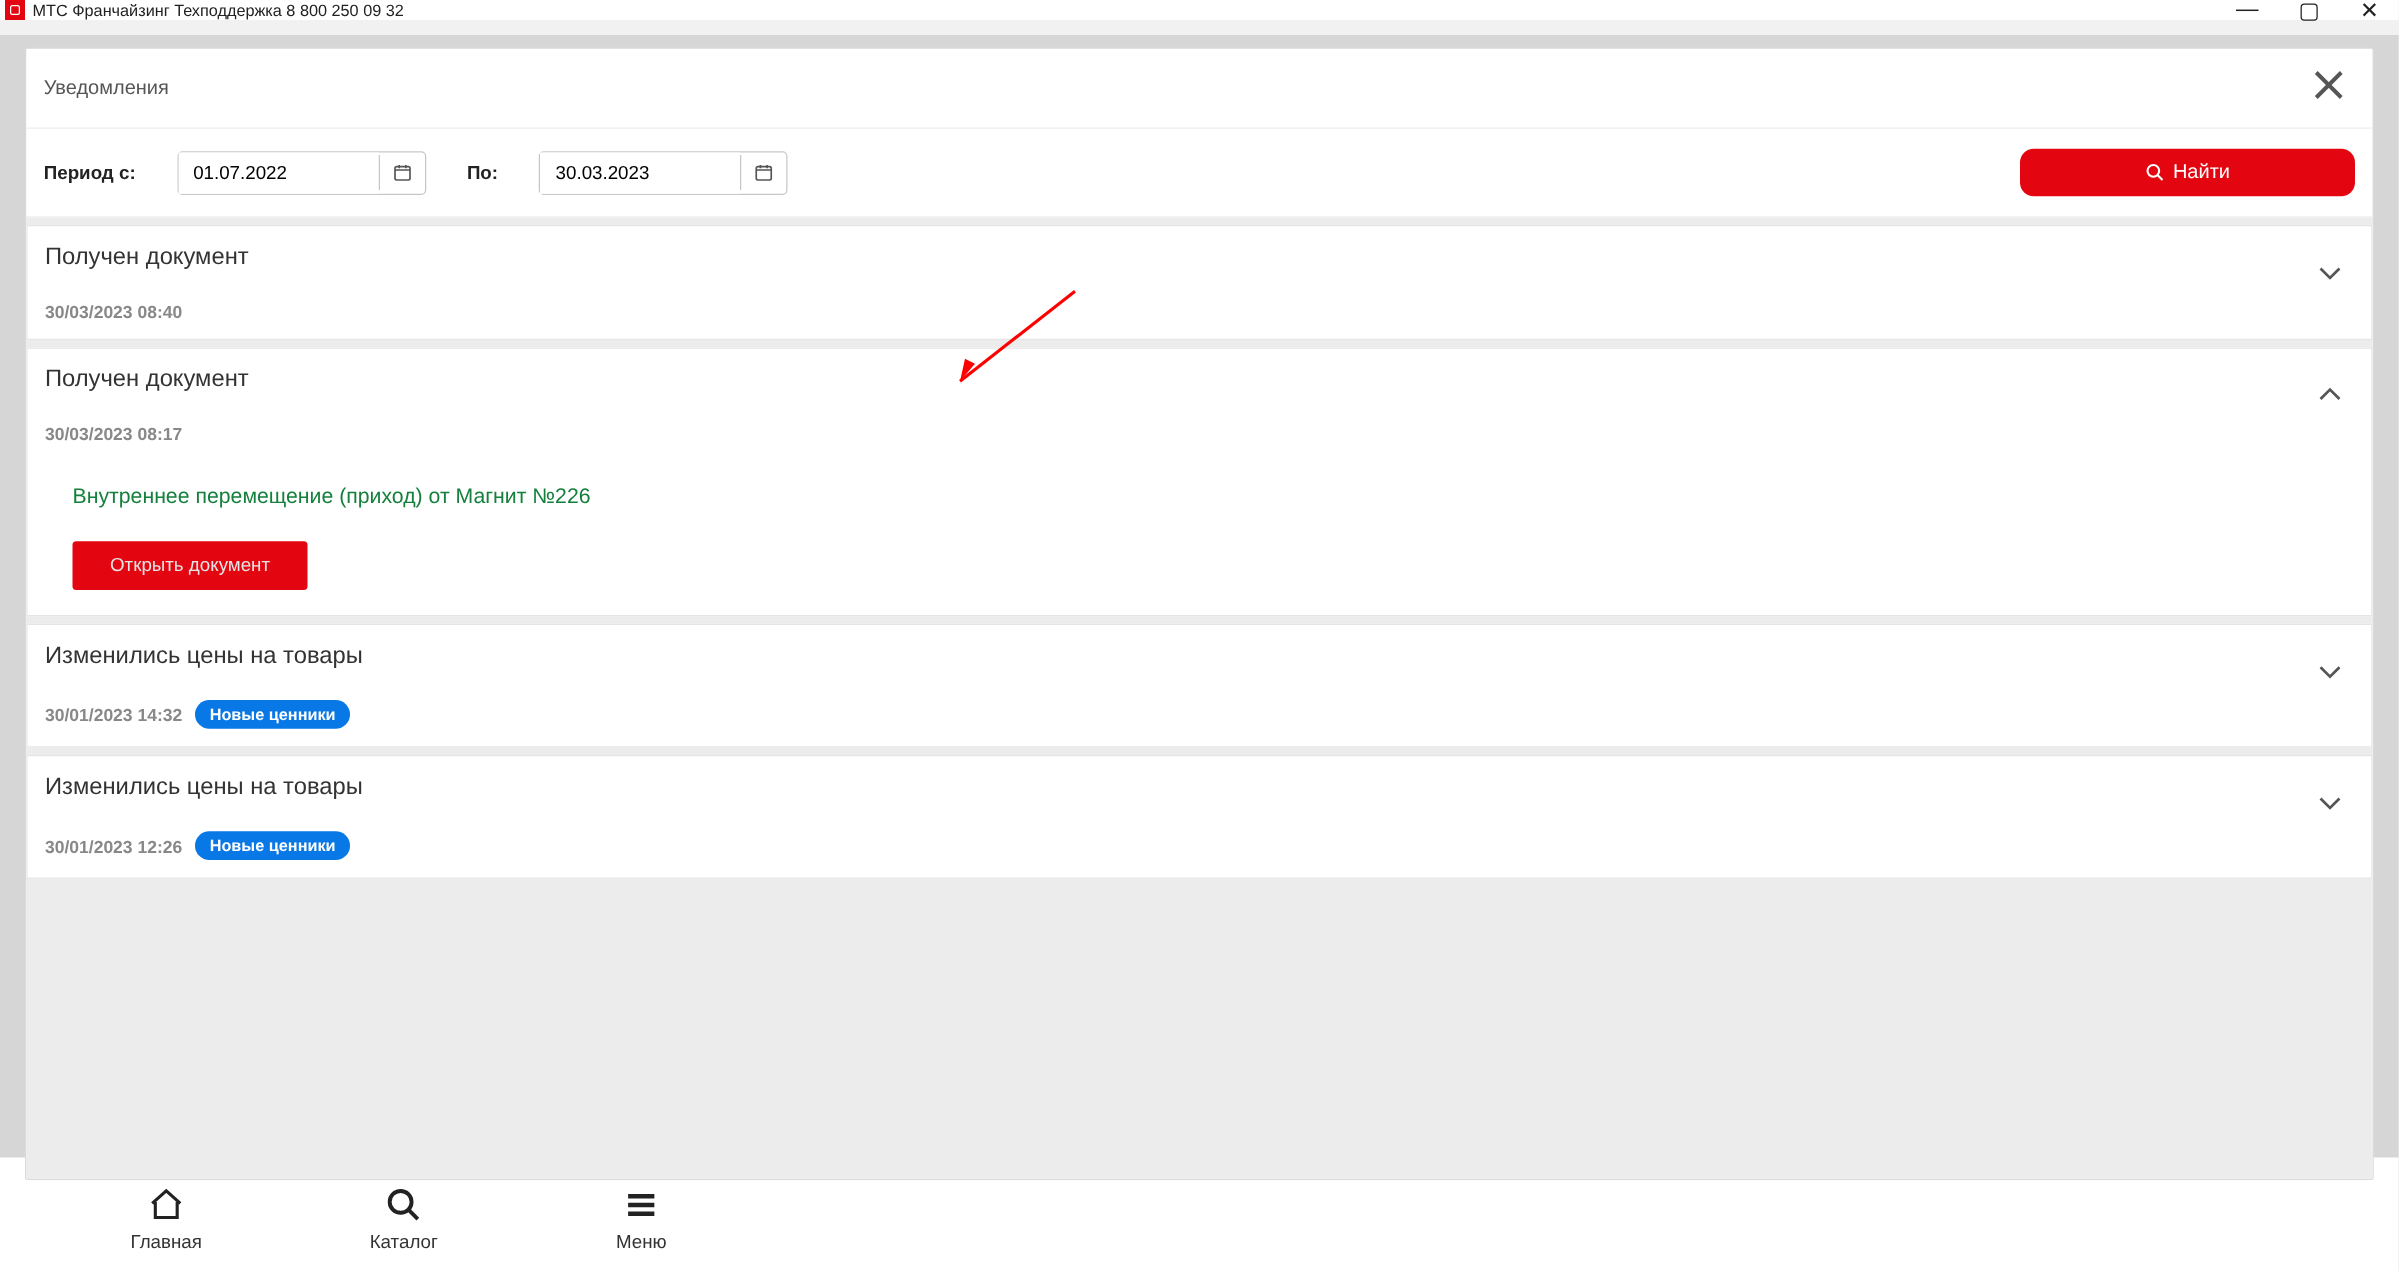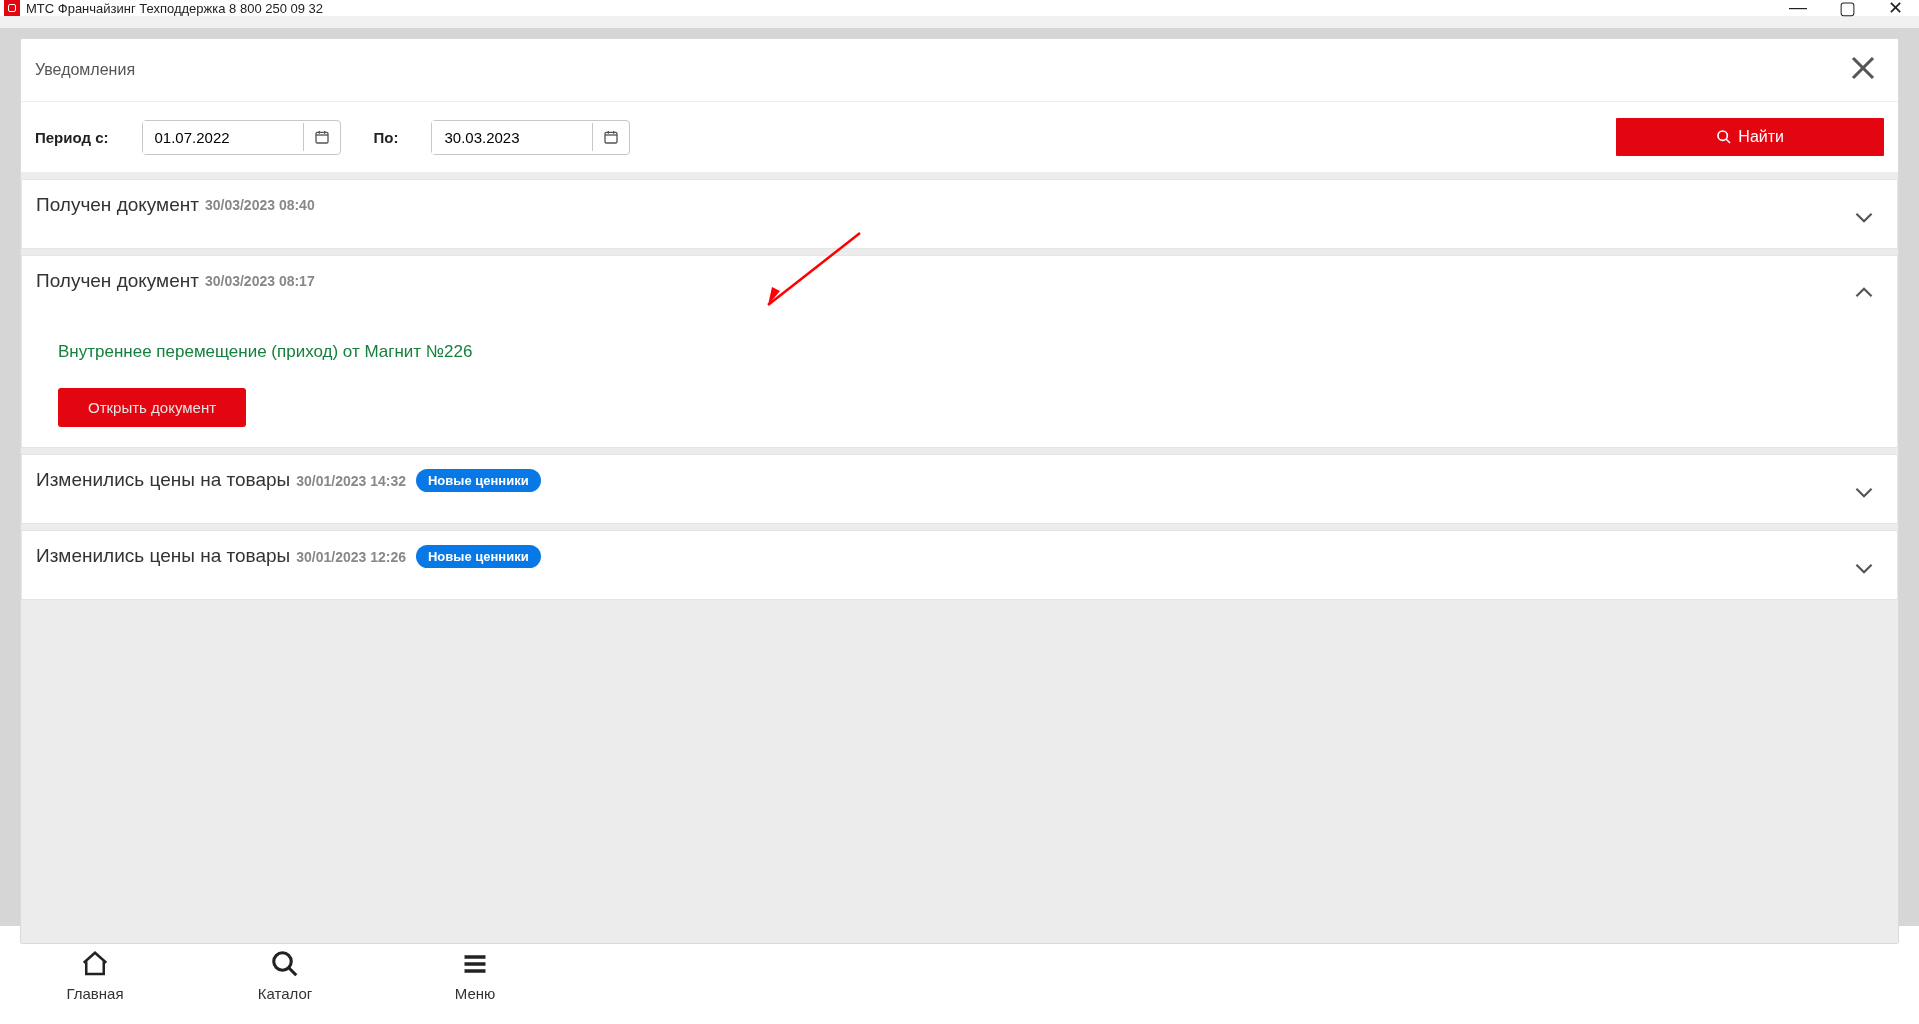--- a/index.html
+++ b/index.html
@@ -9,44 +9,44 @@
 .titlebar { background: #fff; height: 16px; display: flex; align-items: center; padding: 0 4px; font-size: 13px; color: #222; }
 .titlebar-icon { width: 16px; height: 16px; background: #e30611; margin-right: 6px; display: flex; align-items: center; justify-content: center; }
 .titlebar-icon-inner { width: 8px; height: 8px; border: 1.5px solid #fff; border-radius: 2px; }
 .titlebar-controls { margin-left: auto; display: flex; gap: 32px; padding-right: 12px; }
 .tc-btn { font-size: 18px; font-family: sans-serif; cursor: pointer; color: #222; }
 
 
 .page-bg { position: absolute; top: 28px; left: 0; right: 0; bottom: 0; background: #d6d6d6; }
 
 
-.bottom-nav { position: absolute; left: 0; right: 0; bottom: 0; height: 98px; background: #fff; display: flex; }
+.bottom-nav { position: absolute; left: 0; right: 0; bottom: 0; height: 98px; background: #fff; display: flex; padding-left: 38px; }
 .nav-item { width: 190px; display: flex; flex-direction: column; align-items: center; justify-content: center; gap: 6px; cursor: pointer; }
 .nav-item .label { font-size: 15px; color: #333; }
 .nav-icon { width: 30px; height: 30px; display: flex; align-items: center; justify-content: center; }
 
 
 .modal { position: absolute; top: 38px; left: 20px; right: 20px; bottom: 80px; background: #fff; border: 1px solid #dadada; border-radius: 2px; display: flex; flex-direction: column; }
 .modal-header { display: flex; align-items: center; padding: 14px 20px 14px 14px; border-bottom: 1px solid #eee; }
 .modal-title { font-size: 16px; color: #555; }
 .modal-close { margin-left: auto; cursor: pointer; }
 
 
 .filter-row { display: flex; align-items: center; padding: 16px 14px; gap: 33px; border-bottom: 1px solid #eee; }
 .filter-label { font-size: 15px; font-weight: bold; color: #222; }
 .date-field { display: flex; align-items: center; border: 1px solid #c7c7c7; border-radius: 4px; background: #fff; }
 .date-input { border: none; padding: 8px 12px; font-size: 15px; width: 160px; outline: none; }
 .date-icon-box { border-left: 1px solid #c7c7c7; padding: 6px 10px; cursor: pointer; display: flex; align-items: center; }
-.find-btn { margin-left: auto; background: #e30611; color: #fff; border: none; padding: 10px 100px; font-size: 16px; border-radius: 1px; cursor: pointer; display: flex; align-items: center; gap: 6px; }
+.find-btn { margin-left: auto; background: #e30611; color: #fff; border: none; padding: 10px 100px; font-size: 16px; border-radius: 11px; cursor: pointer; display: flex; align-items: center; gap: 6px; }
 
 
 .modal-body { flex: 1; background: #ececec; overflow: auto; padding-top: 6px; }
 .notif-card { background: #fff; margin-bottom: 6px; position: relative; border: 1px solid #e5e5e5; }
 .notif-header { padding: 14px 20px 14px 14px; display: flex; align-items: flex-start; cursor: pointer; }
-.notif-header-text { display: flex; flex-direction: row; gap: 6px; }
+.notif-header-text { display: flex; flex-direction: column; gap: 24px; }
 .notif-title { font-size: 19px; color: #333; }
 .notif-meta { display: flex; align-items: center; gap: 10px; }
 .notif-date { font-size: 14px; color: #888; font-weight: bold; }
 .badge { background: #0778e6; color: #fff; font-size: 13px; font-weight: bold; padding: 4px 12px; border-radius: 12px; }
 .chevron { margin-left: auto; margin-top: 10px; }
 .notif-body { padding: 18px 14px 20px 36px; }
 .notif-body-text { font-size: 17px; color: #15803d; margin-bottom: 26px; }
 .open-doc-btn { background: #e30611; color: #e5e5e5; border: none; padding: 11px 30px; font-size: 15px; border-radius: 3px; cursor: pointer; }
 
 

